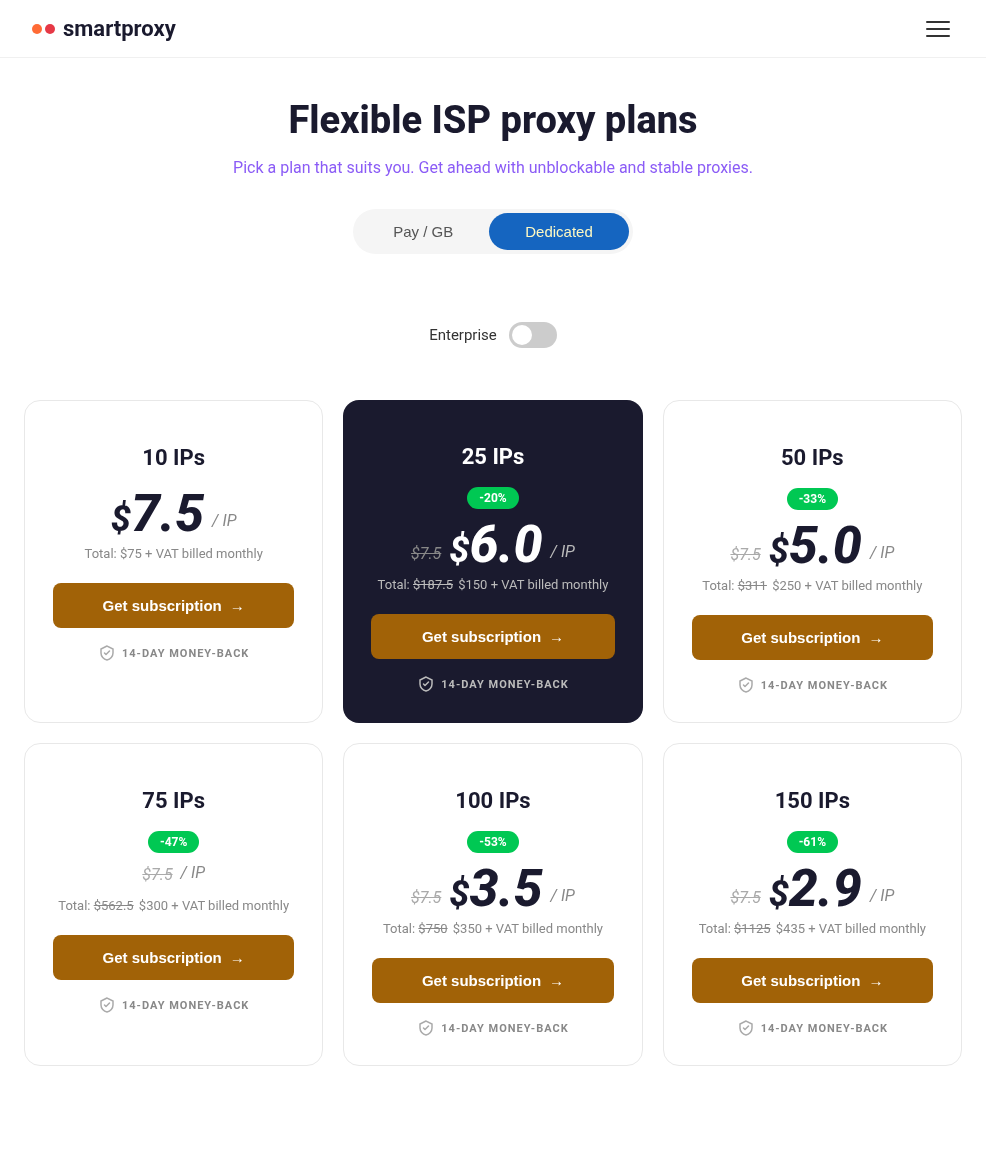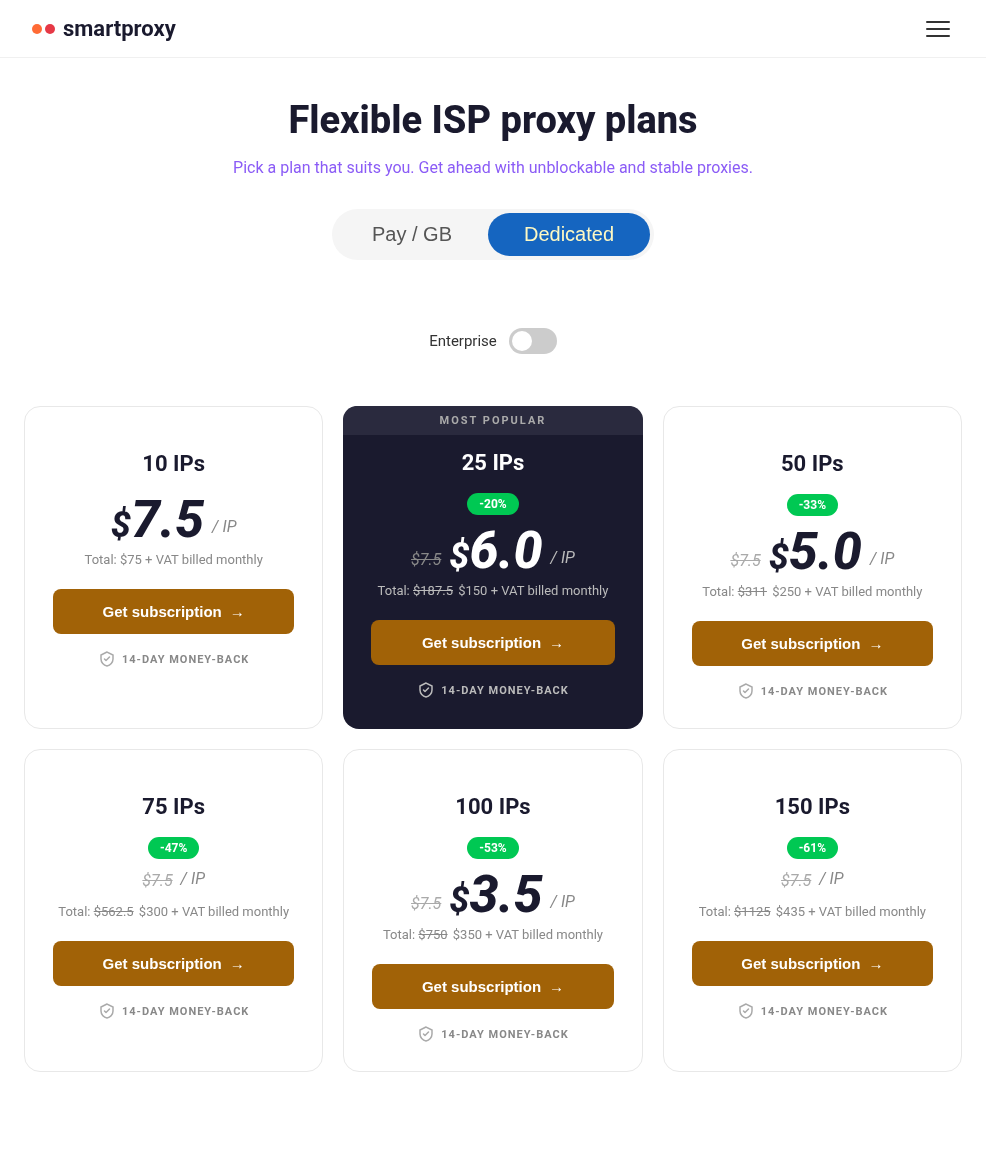--- a/index.html
+++ b/index.html
@@ -76,21 +76,21 @@
       background: #f5f5f5;
       border-radius: 50px;
       padding: 4px;
       margin-bottom: 24px;
     }
     .toggle-btn {
       padding: 10px 36px;
       border-radius: 50px;
       border: none;
       cursor: pointer;
-      font-size: 20px;
+      font-size: 15px;
       font-weight: 500;
       transition: all 0.2s;
     }
     .toggle-btn.inactive {
       background: transparent;
       color: #555;
     }
     .toggle-btn.active {
       background: #1565c0;
       color: #fef9c3;
@@ -322,21 +322,20 @@
         <button class="get-sub-btn">Get subscription <span>→</span></button>
         <div class="money-back-row">
           <svg width="18" height="18" viewBox="0 0 18 18" fill="none" xmlns="http://www.w3.org/2000/svg">
             <path d="M9 2L3 5V9C3 12.3 5.6 15.4 9 16C12.4 15.4 15 12.3 15 9V5L9 2Z" stroke="#aaa" stroke-width="1.5" fill="none"></path>
             <path d="M6.5 9L8 10.5L11.5 7" stroke="#aaa" stroke-width="1.5" stroke-linecap="round" stroke-linejoin="round"></path>
           </svg>
           <span class="money-back-label">14-DAY MONEY-BACK</span>
         </div>
       </div>
       <div class="card featured">
-        <div class="most-popular-badge">MOST POPULAR</div>
         <div class="card-ips">25 IPs</div>
         <div class="discount-badge">-20%</div>
         <div class="price-row">
           <span class="original-price">$7.5</span>
           <span class="price-big"><span class="price-dollar">$</span>6.0</span>
           <span class="price-slash">/ IP</span>
         </div>
         <div class="total-text">Total: <span class="total-original">$187.5</span> $150 + VAT billed monthly</div>
         <button class="get-sub-btn">Get subscription <span>→</span></button>
         <div class="money-back-row">
@@ -400,20 +399,21 @@
             <path d="M6.5 9L8 10.5L11.5 7" stroke="#aaa" stroke-width="1.5" stroke-linecap="round" stroke-linejoin="round"></path>
           </svg>
           <span class="money-back-label">14-DAY MONEY-BACK</span>
         </div>
       </div>
       <div class="card">
         <div class="card-ips">150 IPs</div>
         <div class="discount-badge">-61%</div>
         <div class="price-row">
           <span class="original-price">$7.5</span>
+          <span class="price-big"><span class="price-dollar">$</span>2.9</span>
           <span class="price-slash">/ IP</span>
         </div>
         <div class="total-text">Total: <span class="total-original">$1125</span> $435 + VAT billed monthly</div>
         <button class="get-sub-btn">Get subscription <span>→</span></button>
         <div class="money-back-row">
           <svg width="18" height="18" viewBox="0 0 18 18" fill="none" xmlns="http://www.w3.org/2000/svg">
             <path d="M9 2L3 5V9C3 12.3 5.6 15.4 9 16C12.4 15.4 15 12.3 15 9V5L9 2Z" stroke="#aaa" stroke-width="1.5" fill="none"></path>
             <path d="M6.5 9L8 10.5L11.5 7" stroke="#aaa" stroke-width="1.5" stroke-linecap="round" stroke-linejoin="round"></path>
           </svg>
           <span class="money-back-label">14-DAY MONEY-BACK</span>

